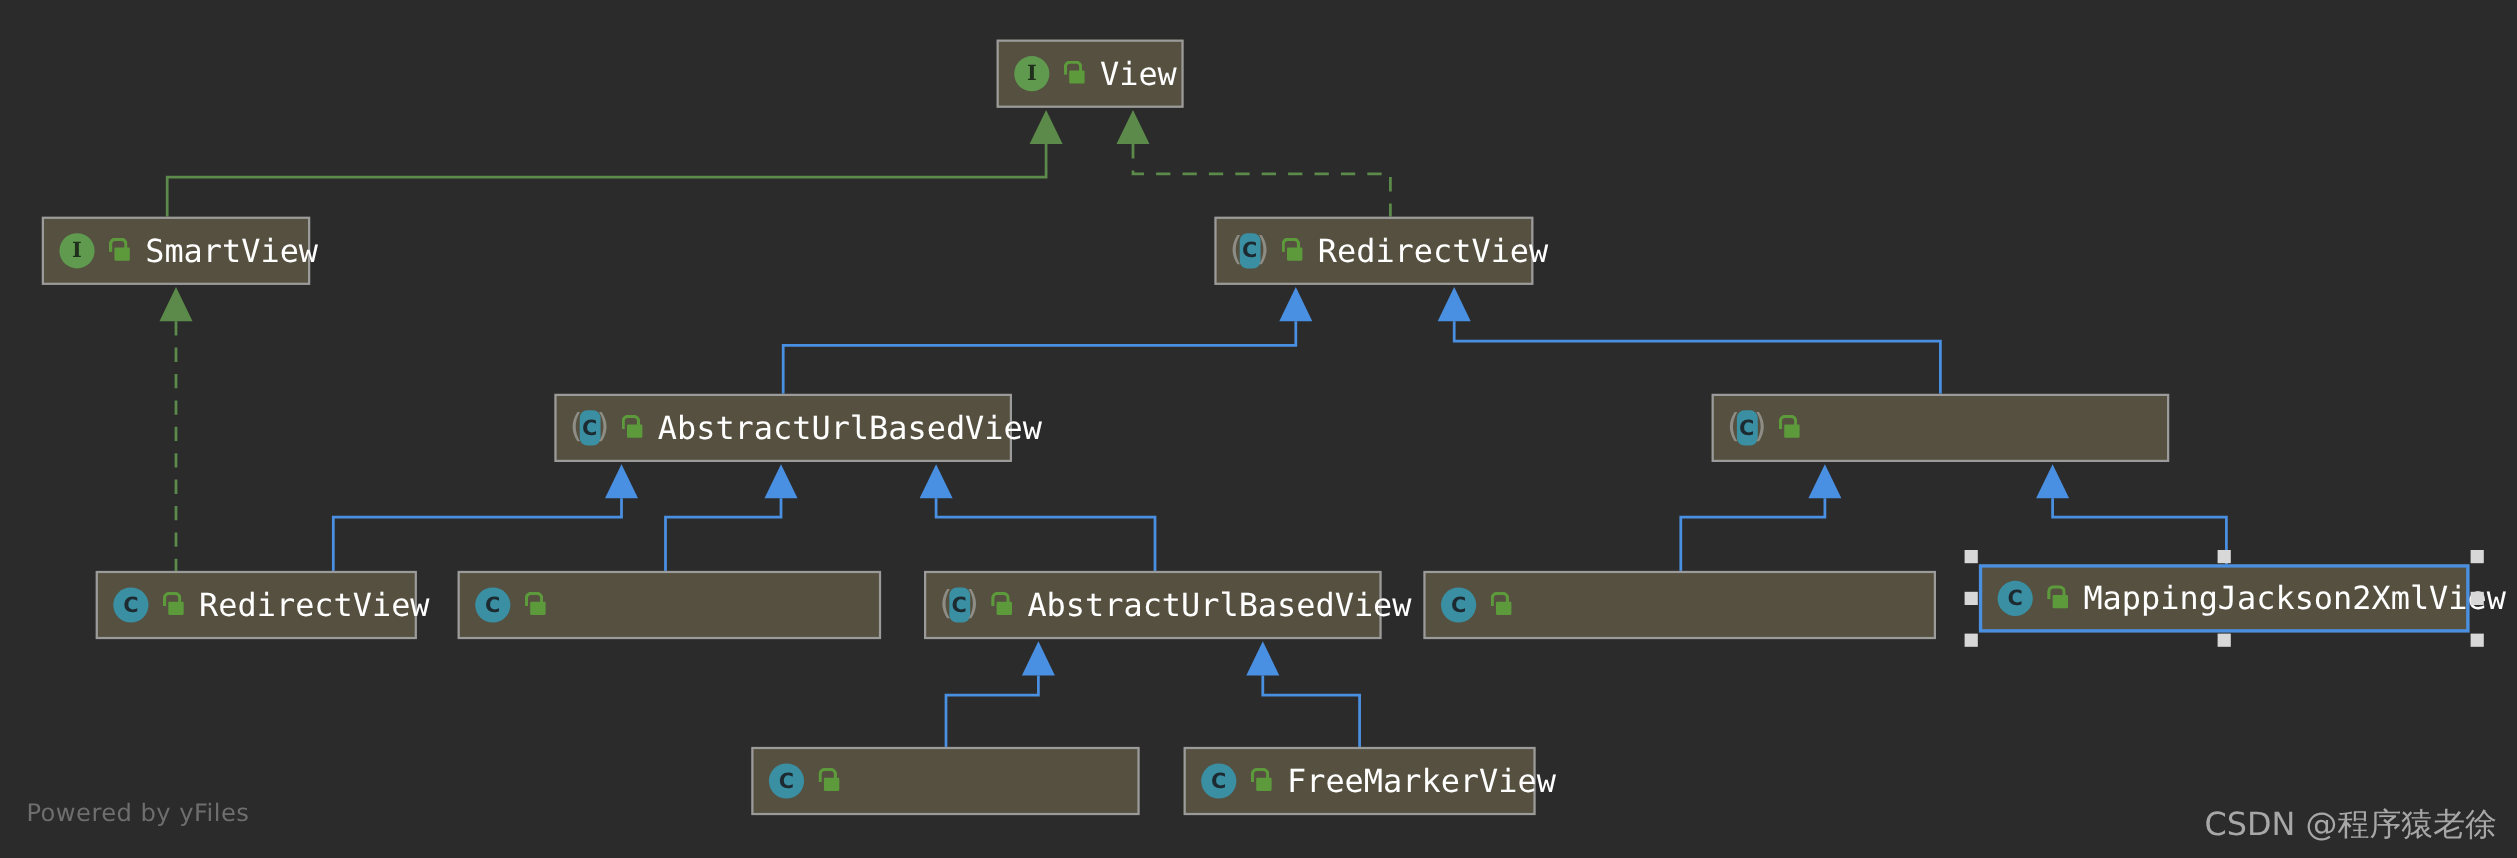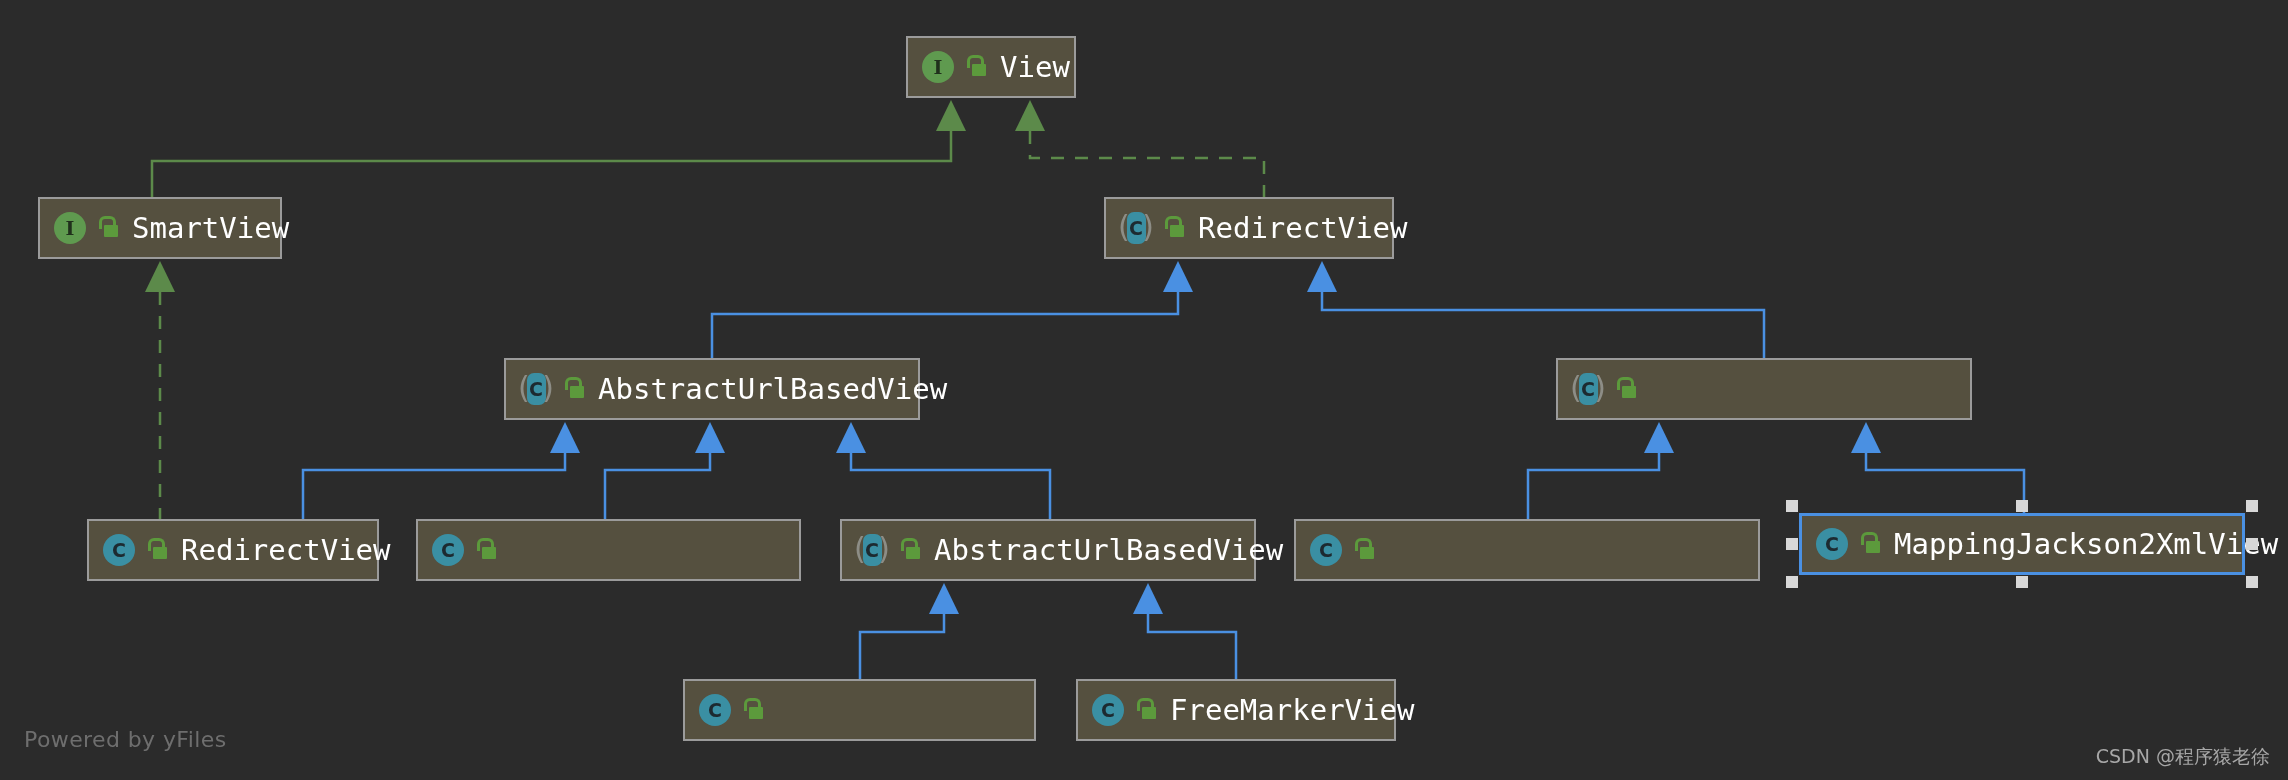--- a/index.html
+++ b/index.html
@@ -142,21 +142,21 @@
     color: #6e6e6e;
     font-size: 22px;
     font-family: "DejaVu Sans", "Liberation Sans", sans-serif;
     letter-spacing: 0.4px;
   }
   .watermark-csdn {
     position: absolute;
     right: 18px;
     bottom: 10px;
     color: #a7a7a7;
-    font-size: 19px;
+    font-size: 29px;
     font-family: "DejaVu Sans", "Liberation Sans", sans-serif;
   }
 </style>
 </head>
 <body>
 
 <div id="canvas">
 
   <svg id="edge-layer" viewBox="0 0 2288 780" width="2288" height="780" xmlns="http://www.w3.org/2000/svg">
     <defs>

